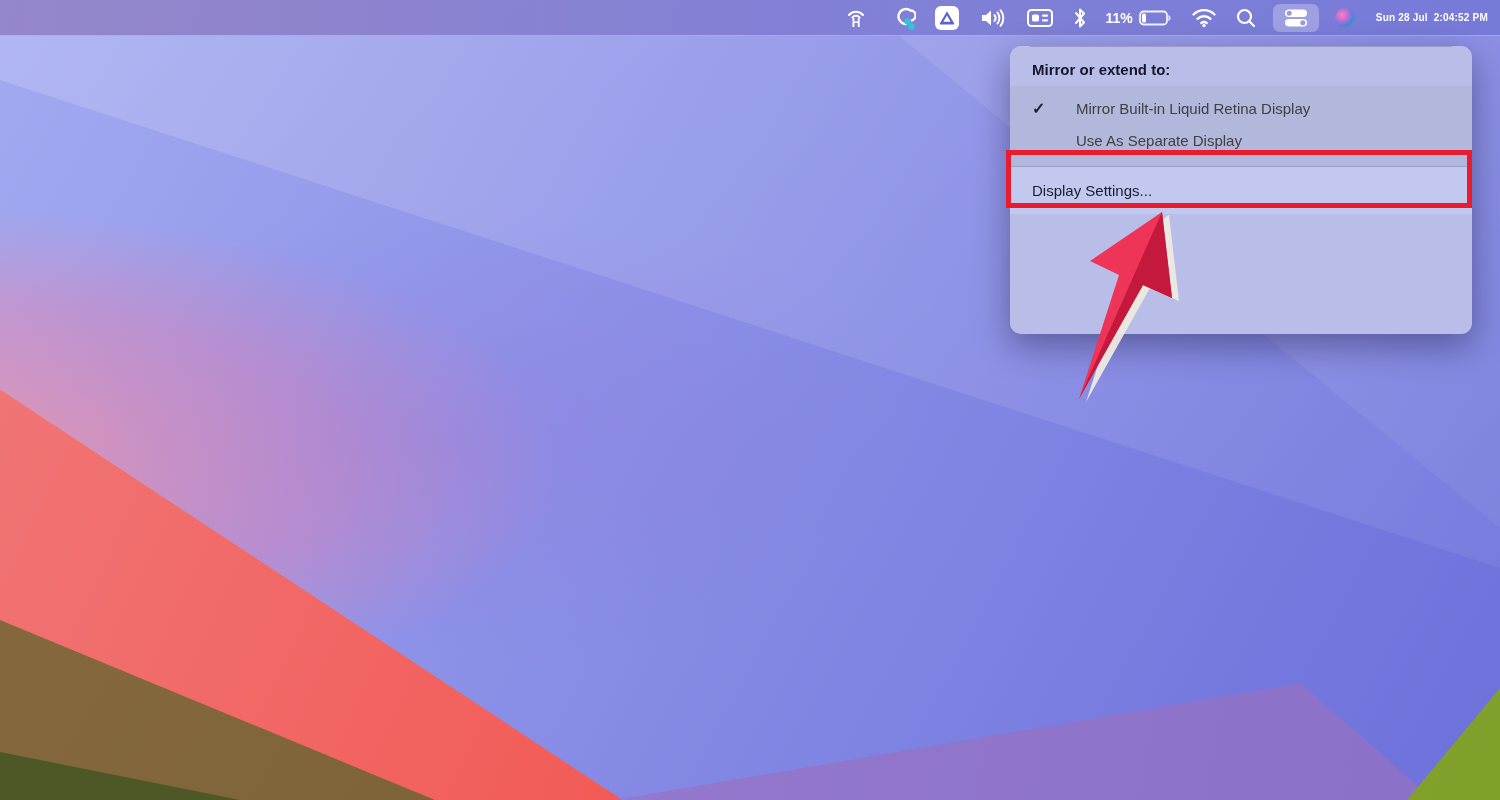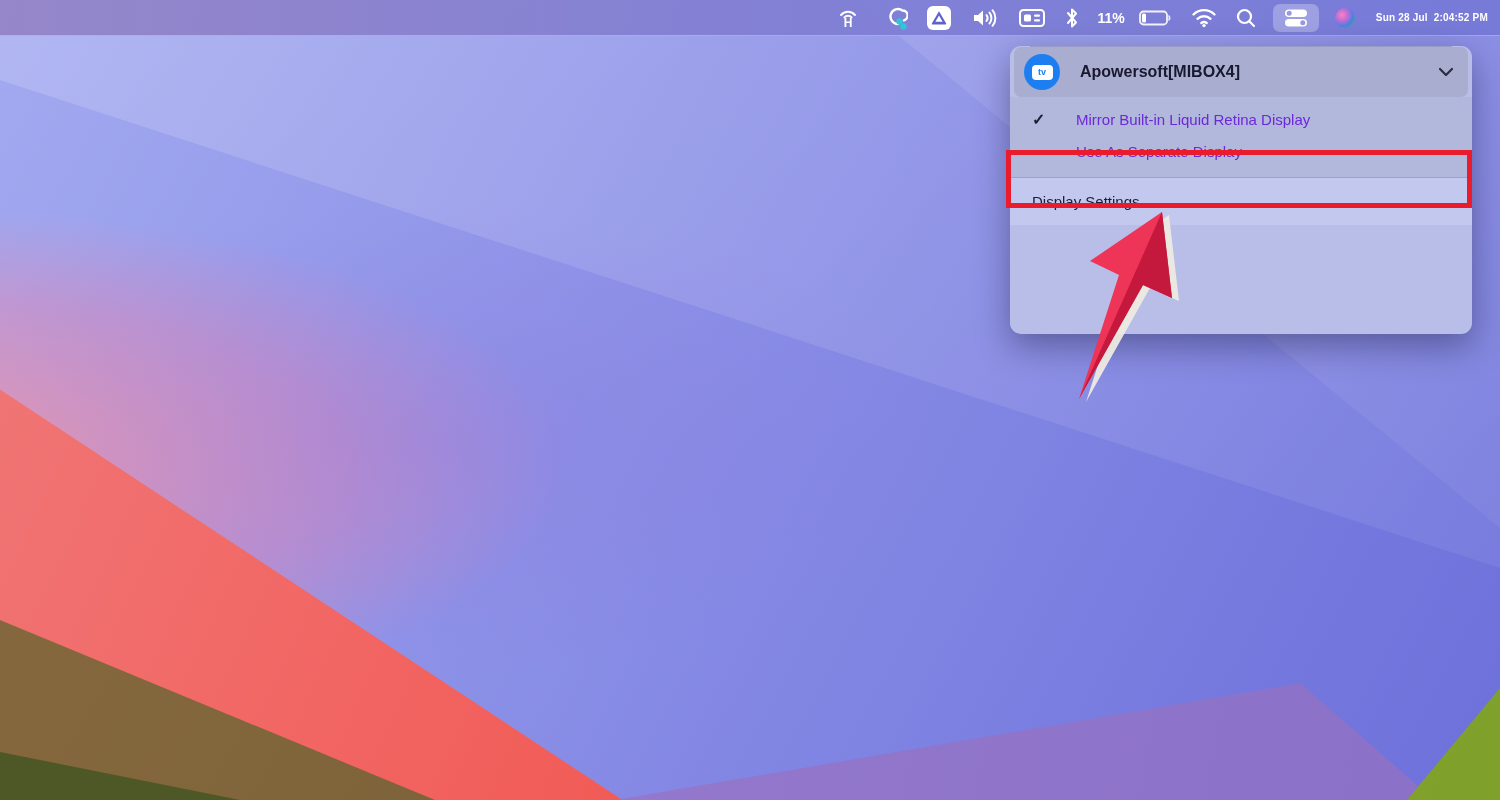--- a/index.html
+++ b/index.html
@@ -25,21 +25,21 @@
   .wp-green{background:linear-gradient(120deg,#95b236,#7fa02a);
             clip-path:polygon(93.8% 100%,100% 86%,100% 100%);}
 
   
   .menubar{position:absolute;left:0;top:0;width:100%;height:36px;
     background:linear-gradient(90deg,rgba(147,131,198,0.93) 0%,rgba(127,126,212,0.93) 55%,rgba(117,121,215,0.93) 100%);
     border-bottom:1px solid rgba(195,205,252,0.55);
     display:flex;align-items:center;justify-content:flex-end;padding-right:10px;color:#fff;}
   .mb-item{display:flex;align-items:center;justify-content:center;height:28px;margin:0 9px;flex:0 0 auto;}
   .mb-item svg{display:block;}
-  .mb-batt{gap:14px;}
+  .mb-batt{gap:6px;}
   .mb-batt .pct{font-size:14px;font-weight:700;color:#fff;}
   .mb-cc{background:rgba(255,255,255,0.27);border-radius:7px;width:46px;height:28px;margin:0 7px;}
   .mb-clock{font-size:10px;font-weight:700;margin-left:12px;margin-right:2px;white-space:pre;letter-spacing:0.2px;}
   .siri-orb{width:20px;height:20px;border-radius:50%;
     background:radial-gradient(circle at 35% 35%,#f486c0 0%,#c66cd4 30%,#4f7fe8 60%,#3fae7c 85%,#2c7a5a 100%);}
 
   
   .panel{position:absolute;left:1010px;top:46px;width:462px;height:288px;border-radius:11px;
     background:#b9beе9;background:#b9bee9;box-shadow:0 12px 34px rgba(10,10,40,0.38);overflow:hidden;
     color:#15162b;}
@@ -51,21 +51,21 @@
     display:flex;align-items:center;padding:0 14px 0 10px;}
   .airplay-circle{width:36px;height:36px;border-radius:50%;background:#1d7ef2;
     display:flex;align-items:center;justify-content:center;flex:0 0 auto;}
   .airplay-tvrect{width:21px;height:15px;border-radius:4px;background:#fff;
     display:flex;align-items:center;justify-content:center;}
   .airplay-tvrect span{font-size:9px;font-weight:700;color:#1d7ef2;line-height:1;}
   .device-name{flex:1;margin-left:20px;font-size:16px;font-weight:700;color:#18192e;}
   .options{background:#b2b7dc;padding:6px 0 10px 0;}
   .opt-row{display:flex;align-items:center;height:32px;padding:0 22px;font-size:15px;}
   .opt-check{width:44px;font-size:16px;font-weight:700;color:#1c1d32;}
-  .opt-label{color:#6d28d9;}
+  .opt-label{color:#404040;}
   .footer-row{background:#c3c8ee;height:47px;display:flex;align-items:center;
     padding:0 22px;font-size:15px;color:#1c1d32;}
 
   
   .red-box{position:absolute;left:1006px;top:150px;width:466px;height:58px;
     border:5px solid #ea1b2d;z-index:40;pointer-events:none;}
   .arrow-svg{position:absolute;left:1030px;top:195px;z-index:50;pointer-events:none;}
 </style>
 </head>
 <body>
@@ -169,32 +169,22 @@
 
     <div class="mb-item">
       <div class="siri-orb"></div>
     </div>
 
     <div class="mb-clock"><span>Sun 28 Jul</span><span>  </span><span>2:04:52 PM</span></div>
   </div>
 
   <div class="panel">
     <div class="panel-sep"></div>
-
-    <div class="device-row">
-      <div class="airplay-circle">
-        <div class="airplay-tvrect">
-          <span>tv</span>
-        </div>
-      </div>
-      <div class="device-name">Apowersoft[MIBOX4]</div>
-      <svg width="16" height="10" viewBox="0 0 16 10">
-        <polyline points="2,2 8,8 14,2" fill="none" stroke="#2a2b40" stroke-width="2.2" stroke-linecap="round" stroke-linejoin="round"></polyline>
-      </svg>
-    </div>
+    <div class="panel-label">Mirror or extend to:</div>
+
 
     <div class="options">
       <div class="opt-row">
         <span class="opt-check">✓</span>
         <span class="opt-label">Mirror Built-in Liquid Retina Display</span>
       </div>
       <div class="opt-row">
         <span class="opt-check"></span>
         <span class="opt-label">Use As Separate Display</span>
       </div>

